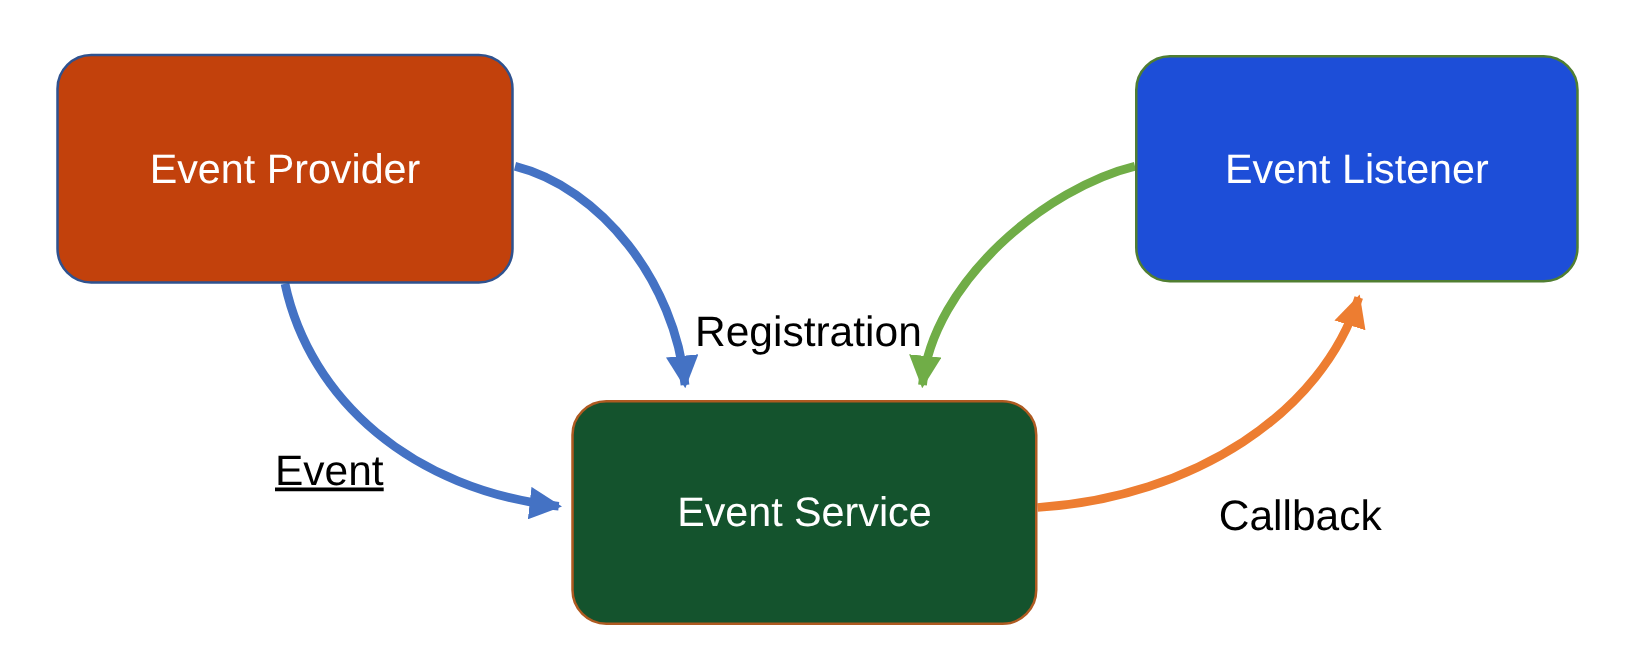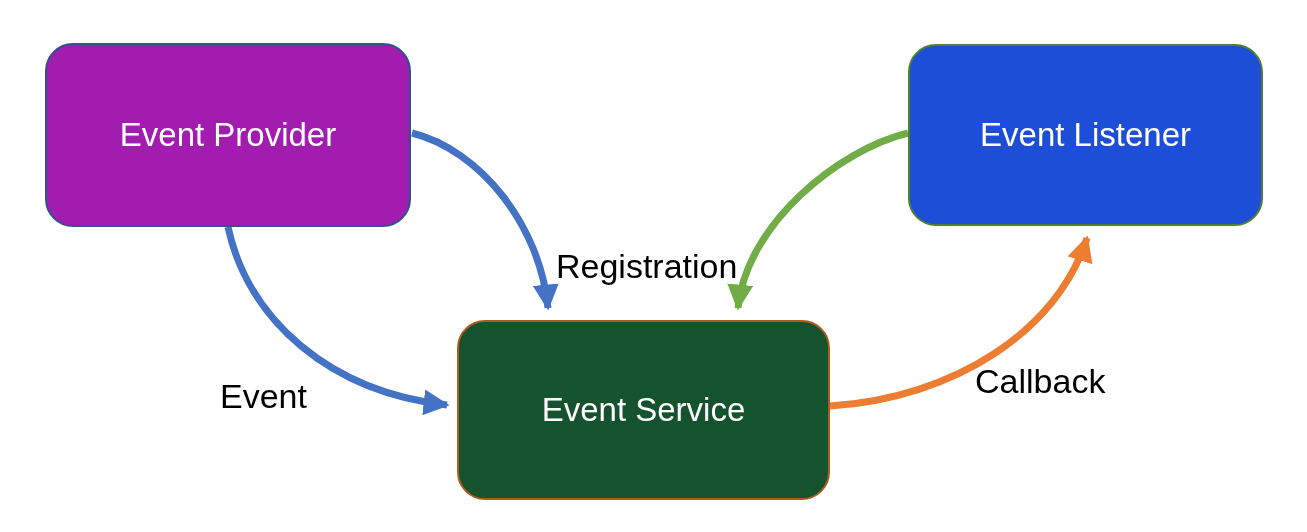--- a/index.html
+++ b/index.html
@@ -36,22 +36,22 @@
   .node-provider { left: 45px;  top: 43px;  width: 366px; height: 184px; }
   .node-listener { left: 908px; top: 44px;  width: 355px; height: 182px; }
   .node-service  { left: 457px; top: 320px; width: 373px; height: 180px; }
   .edge-label {
     position: absolute;
     font-size: 34px;
     line-height: 1;
     white-space: nowrap;
   }
   .label-registration { left: 556px; top: 249px; }
-  .label-event        { left: 220px; top: 379px; }
-  .label-callback     { left: 975px; top: 364px; }
+  .label-event        { left: 220px; top: 360px; text-decoration: underline; }
+  .label-callback     { left: 975px; top: 396px; }
 </style>
 </head>
 <body>
 
 <div class="canvas" style="background: rgb(255, 255, 255);">
 
   <svg class="arrows" viewBox="0 0 1307 532" xmlns="http://www.w3.org/2000/svg">
     <defs>
       <marker id="arrow-blue" viewBox="0 0 10 10" refX="9" refY="5" markerWidth="26" markerHeight="26" markerUnits="userSpaceOnUse" orient="auto">
         <path d="M0,0 L10,5 L0,10 Z" fill="#4472C4"></path>
@@ -66,21 +66,21 @@
 
     <path d="M 412 133 C 480 150, 540 225, 548 308" fill="none" stroke-width="7" marker-end="url(#arrow-blue)" stroke="#4472C4"></path>
 
     <path d="M 908 133 C 838 150, 746 225, 738 308" fill="none" stroke-width="7" marker-end="url(#arrow-green)" stroke="#70AD47"></path>
 
     <path d="M 228 227 C 248 320, 330 392, 447 405" fill="none" stroke-width="7" marker-end="url(#arrow-blue)" stroke="#4472C4"></path>
 
     <path d="M 830 406 C 955 398, 1058 330, 1087 238" fill="none" stroke-width="7" marker-end="url(#arrow-orange)" stroke="#ED7D31"></path>
   </svg>
 
-  <div class="node node-provider" style="background: #a21caf; border-color: rgb(47, 82, 143); color: rgb(255, 255, 255);">
+  <div class="node node-provider" style="background: #c2410c; border-color: rgb(47, 82, 143); color: rgb(255, 255, 255);">
     <span>Event Provider</span>
   </div>
 
   <div class="node node-listener" style="background: #1d4ed8; border-color: rgb(80, 126, 50); color: rgb(255, 255, 255);">
     <span>Event Listener</span>
   </div>
 
   <div class="node node-service" style="background: #14532d; border-color: rgb(174, 90, 33); color: rgb(255, 255, 255);">
     <span>Event Service</span>
   </div>

